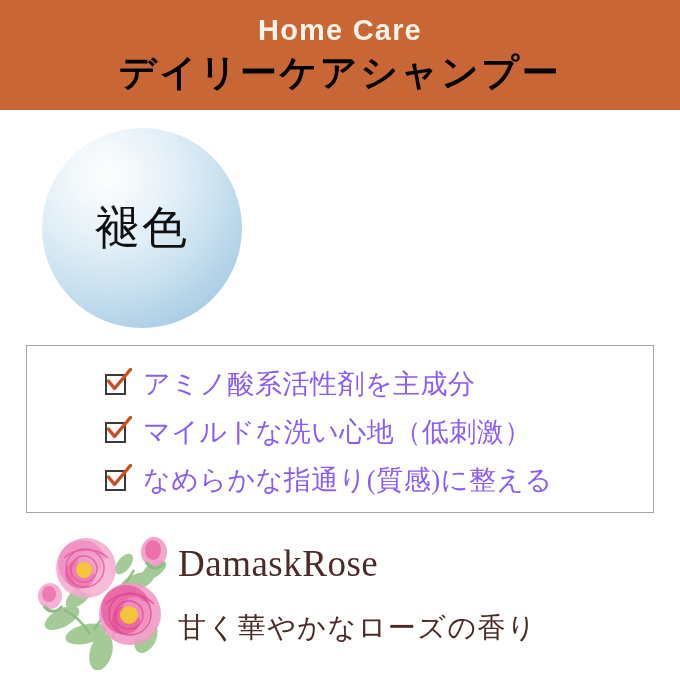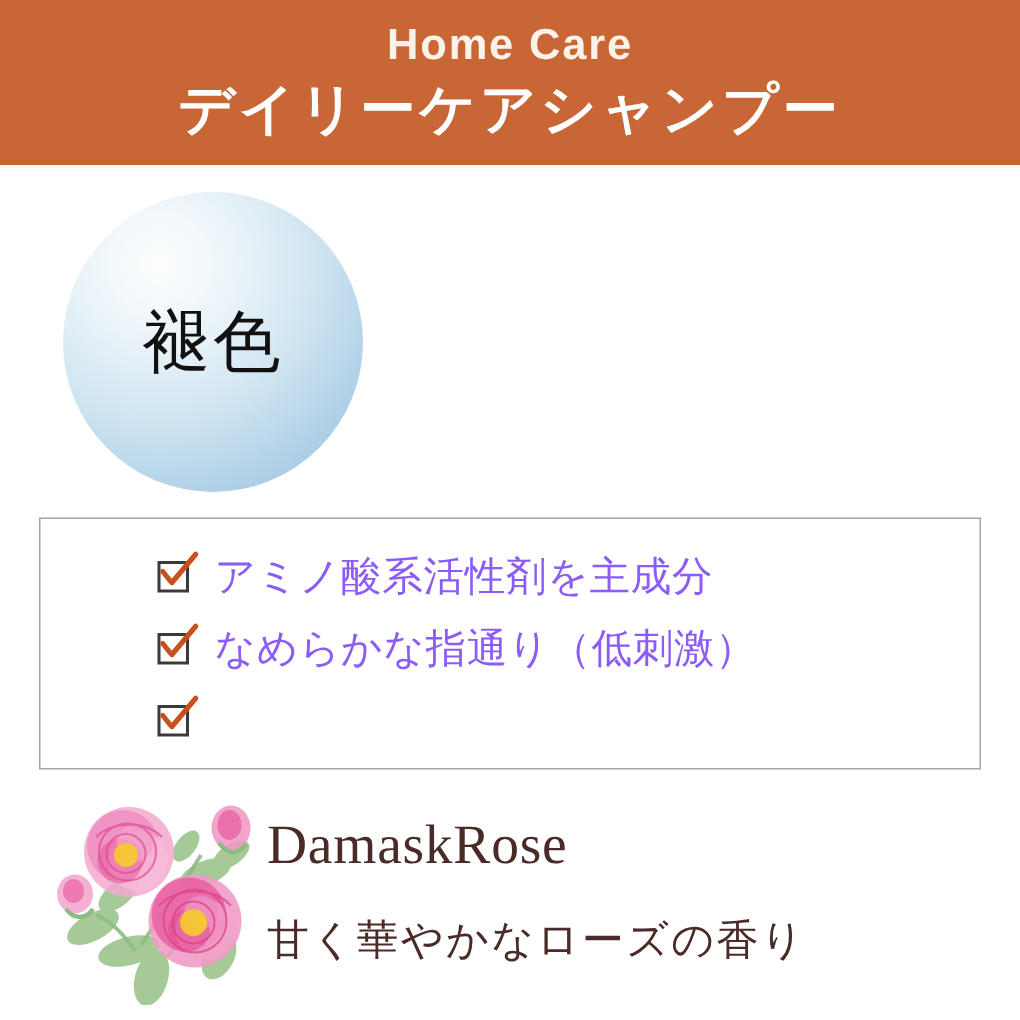--- a/index.html
+++ b/index.html
@@ -39,21 +39,21 @@
   .header-en {
     color: #fbf2e8;
     font-family: "Liberation Sans", sans-serif;
     font-weight: bold;
     font-size: 29px;
     letter-spacing: 1.2px;
     line-height: 1.15;
     white-space: nowrap;
   }
   .header-jp {
-    color: #ffffff;
+    color: #000000;
     font-family: "Liberation Sans", sans-serif;
     font-weight: bold;
     font-size: 37px;
     letter-spacing: 2.5px;
     line-height: 1.25;
     margin-top: 3px;
     white-space: nowrap;
   }
 
   
@@ -231,30 +231,31 @@
       <span class="check-label">アミノ酸系活性剤を主成分</span>
     </div>
 
     <div class="check-item">
       <span class="checkbox">
         <span class="box"></span>
         <svg viewBox="0 0 30 30" aria-hidden="true">
           <path d="M4.5 14 L10.5 21.5 L26.5 2.5" fill="none" stroke="#c8501f" stroke-width="3.4" stroke-linecap="round" stroke-linejoin="round"></path>
         </svg>
       </span>
-      <span class="check-label">なめらかな指通り（低刺激）</span>
+      <span class="check-label">マイルドな洗い心地（低刺激）</span>
     </div>
 
     <div class="check-item">
       <span class="checkbox">
         <span class="box"></span>
         <svg viewBox="0 0 30 30" aria-hidden="true">
           <path d="M4.5 14 L10.5 21.5 L26.5 2.5" fill="none" stroke="#c8501f" stroke-width="3.4" stroke-linecap="round" stroke-linejoin="round"></path>
         </svg>
       </span>
+      <span class="check-label">なめらかな指通り(質感)に整える</span>
     </div>
 
   </div>
 
   <div class="rose-row">
 
     <div class="rose-art">
       <svg viewBox="0 0 150 140" width="150" height="140" aria-hidden="true">
 
         <g fill="#9ec68f" opacity="0.92">

